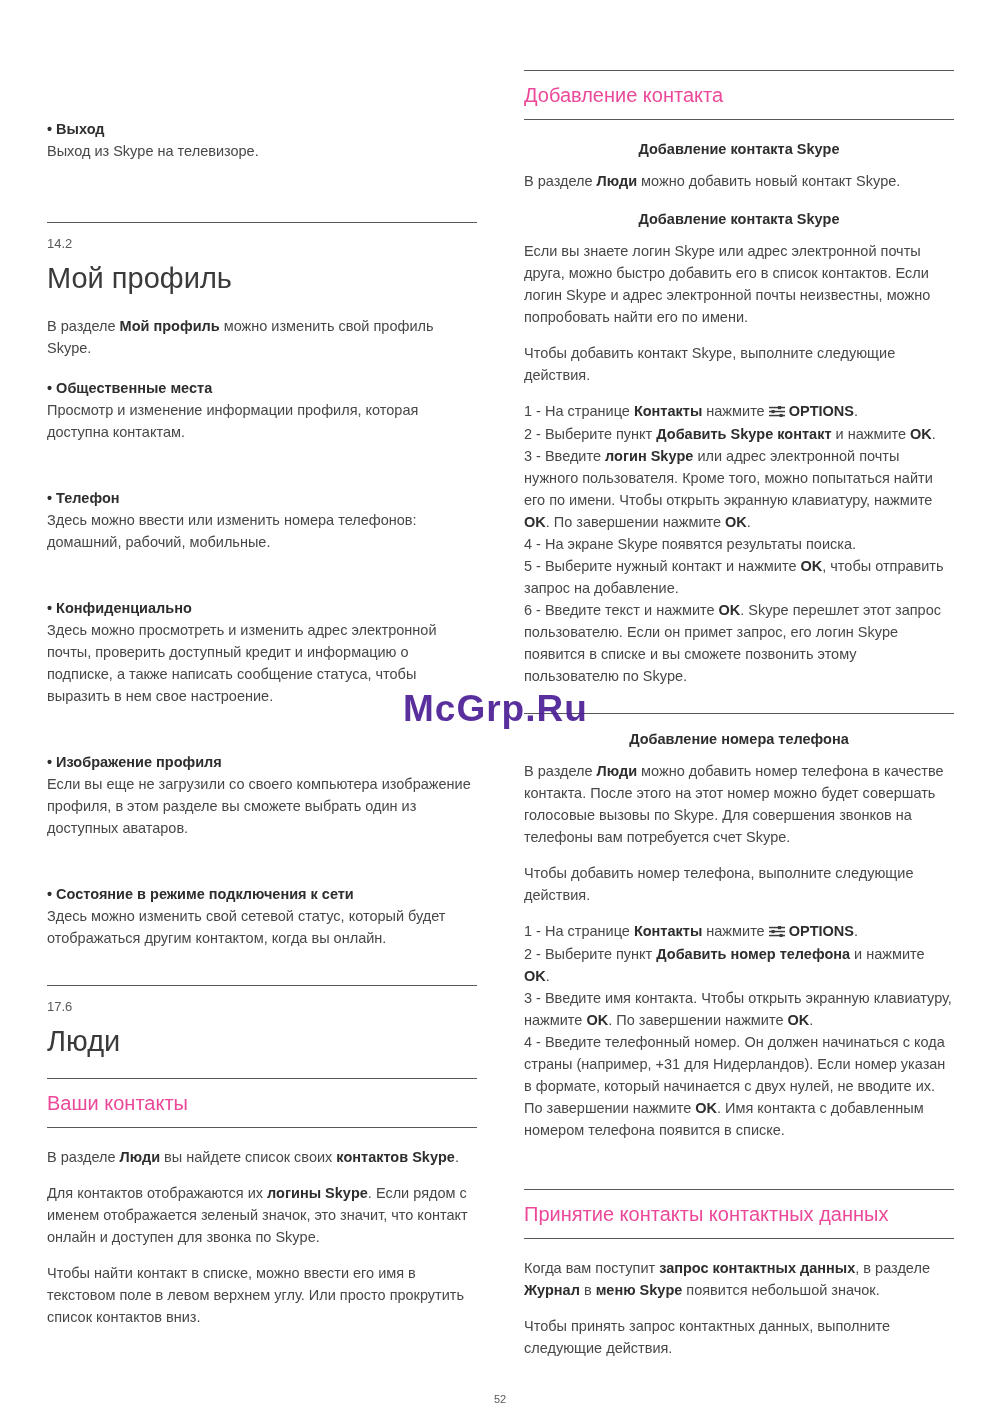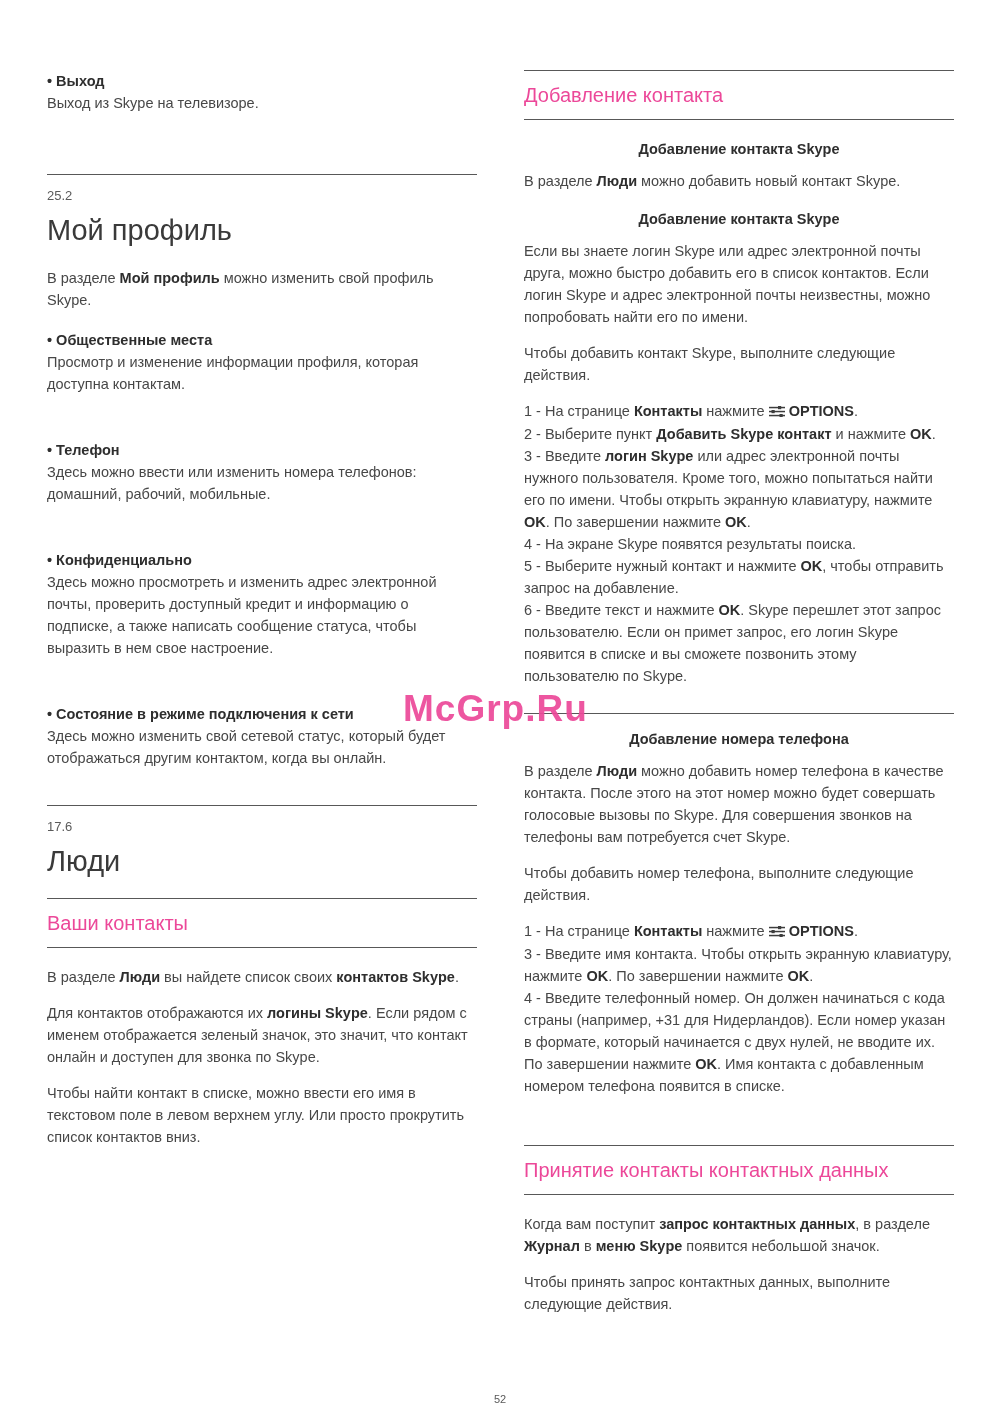--- a/index.html
+++ b/index.html
@@ -24,21 +24,21 @@
   .steps { margin-bottom:26px; }
   b { font-weight:bold; color:#2e2e2e; }
 
   .bullet-item { margin-bottom:44px; }
   .bullet-title {
     font-size:14.5px; font-weight:bold; color:#2e2e2e;
     line-height:22px; margin:0;
   }
   .bullet-body { margin:0; }
 
-  .exit-block { margin-bottom:60px; }
+  .exit-block { margin-bottom:60px;margin-top:48px; }
 
   .rule { border:none; border-top:1px solid #585858; height:0; margin:0; }
 
   .chapter-rule { margin-bottom:10px; }
   .chapter-number { font-size:13px; color:#5a5a5a; margin:0 0 6px 0; }
   .chapter-title {
     font-size:29px; font-weight:400; color:#3a3a3a;
     margin:0 0 20px 0; line-height:34px;
   }
 
@@ -61,21 +61,21 @@
   .phone-rule { margin-top:12px; }
 
   .section-gap { height:22px; }
 
   .opt-icon { display:inline-block; margin:0 4px; vertical-align:-1px; }
 
   .watermark {
     position:absolute;
     left:403px; top:688px;
     font-size:37px; font-weight:bold;
-    color:#ec4899; opacity:0.92;
+    color:#4c1d95; opacity:0.92;
     letter-spacing:1px;
     z-index:5;
     white-space:nowrap;
   }
   .page-number {
     position:absolute;
     left:0; right:0; top:1393px;
     text-align:center;
     font-size:11px; color:#5a5a5a;
   }
@@ -87,35 +87,39 @@
 
   <div class="col col-left">
 
     <div class="exit-block bullet-item">
       <p class="bullet-title">• Выход</p>
       <p class="bullet-body">Выход из Skype на телевизоре.</p>
     </div>
 
     <div>
       <div class="rule chapter-rule"></div>
-      <p class="chapter-number">25.2</p>
+      <p class="chapter-number">14.2</p>
       <h1 class="chapter-title">Мой профиль</h1>
       <p style="margin-bottom:18px;">В разделе <b>Мой профиль</b> можно изменить свой профиль Skype.</p>
 
       <div class="bullet-item">
         <p class="bullet-title">• Общественные места</p>
         <p class="bullet-body">Просмотр и изменение информации профиля, которая доступна контактам.</p>
       </div>
       <div class="bullet-item">
         <p class="bullet-title">• Телефон</p>
         <p class="bullet-body">Здесь можно ввести или изменить номера телефонов: домашний, рабочий, мобильные.</p>
       </div>
       <div class="bullet-item">
         <p class="bullet-title">• Конфиденциально</p>
         <p class="bullet-body">Здесь можно просмотреть и изменить адрес электронной почты, проверить доступный кредит и информацию о подписке, а также написать сообщение статуса, чтобы выразить в нем свое настроение.</p>
+      </div>
+      <div class="bullet-item">
+        <p class="bullet-title">• Изображение профиля</p>
+        <p class="bullet-body">Если вы еще не загрузили со своего компьютера изображение профиля, в этом разделе вы сможете выбрать один из доступных аватаров.</p>
       </div>
       <div class="bullet-item" style="margin-bottom:36px;">
         <p class="bullet-title">• Состояние в режиме подключения к сети</p>
         <p class="bullet-body">Здесь можно изменить свой сетевой статус, который будет отображаться другим контактом, когда вы онлайн.</p>
       </div>
     </div>
 
     <div>
       <div class="rule chapter-rule"></div>
       <p class="chapter-number">17.6</p>
@@ -175,20 +179,21 @@
         <div class="step">
           <span>1 - На странице <b>Контакты</b> нажмите</span><span class="opt-icon"><svg width="16" height="11" viewBox="0 0 16 11" aria-hidden="true">
                 <rect x="0" y="0.8" width="16" height="1.5" fill="#3d3d3d"></rect>
                 <rect x="9" y="0" width="3.2" height="3.2" fill="#3d3d3d"></rect>
                 <rect x="0" y="4.8" width="16" height="1.5" fill="#3d3d3d"></rect>
                 <rect x="2.5" y="4" width="3.2" height="3.2" fill="#3d3d3d"></rect>
                 <rect x="0" y="8.8" width="16" height="1.5" fill="#3d3d3d"></rect>
                 <rect x="10.5" y="8" width="3.2" height="3.2" fill="#3d3d3d"></rect>
               </svg></span><span><b>OPTIONS</b>.</span>
         </div>
+        <div class="step">2 - Выберите пункт <b>Добавить номер телефона</b> и нажмите <b>OK</b>.</div>
         <div class="step">3 - Введите имя контакта. Чтобы открыть экранную клавиатуру, нажмите <b>OK</b>. По завершении нажмите <b>OK</b>.</div>
         <div class="step">4 - Введите телефонный номер. Он должен начинаться с кода страны (например, +31 для Нидерландов). Если номер указан в формате, который начинается с двух нулей, не вводите их. По завершении нажмите <b>OK</b>. Имя контакта с добавленным номером телефона появится в списке.</div>
       </div>
     </div>
 
     <div class="section-gap"></div>
 
     <div>
       <div class="h2block">
         <h2 class="h2">Принятие контакты контактных данных</h2>

